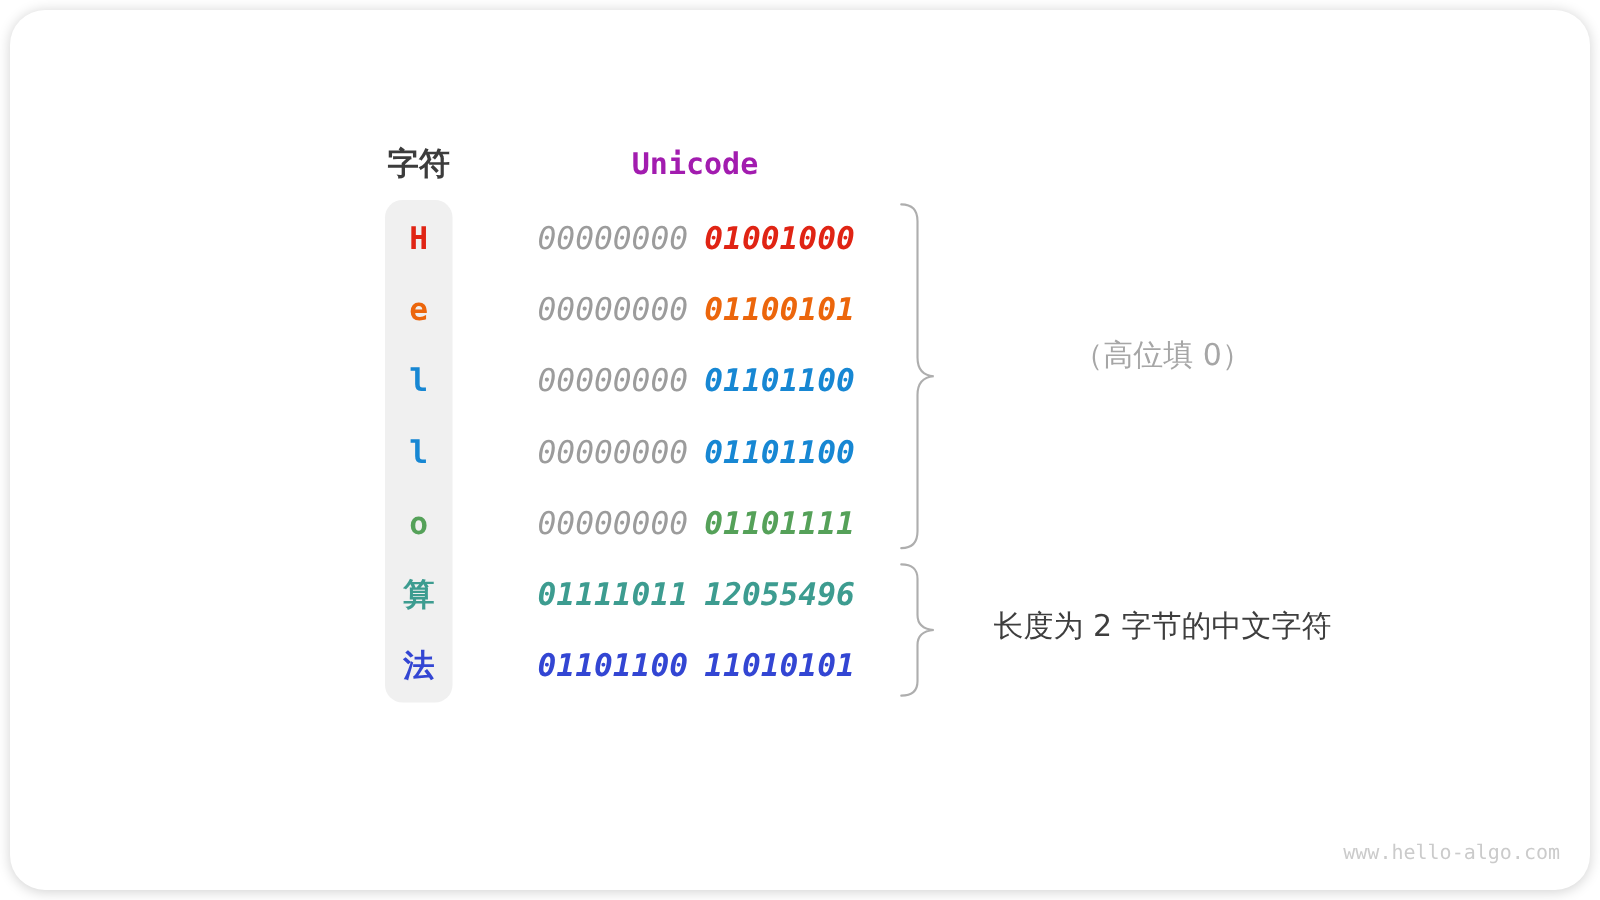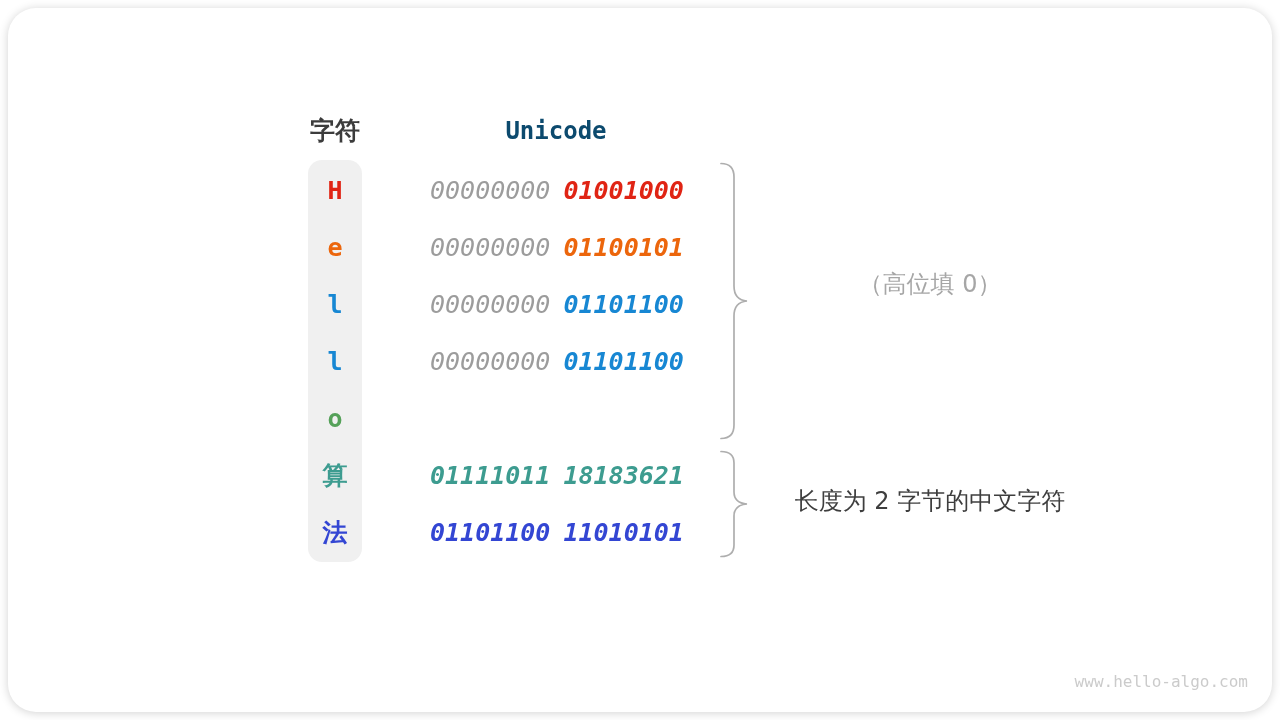--- a/index.html
+++ b/index.html
@@ -18,21 +18,21 @@
 
   
   .hdr-char {
     position: absolute; left: 300px; top: 116px; width: 70px; height: 30px;
     text-align: center; font-size: 25px; font-weight: 700; color: #3c3c3c;
     line-height: 30px;
   }
   .hdr-code {
     position: absolute; left: 430px; top: 116px; width: 252px; height: 30px;
     text-align: center; font-family: "DejaVu Sans Mono", monospace;
-    font-size: 24px; font-weight: 700; color: #0c4a6e; line-height: 30px;
+    font-size: 24px; font-weight: 700; color: #a21caf; line-height: 30px;
   }
 
   
   .char-pill {
     position: absolute; left: 308px; top: 160px; width: 54px; height: 402px;
     background: #f0f0f0; border-radius: 14px;
   }
 
   
   .row { position: absolute; left: 0; width: 760px; height: 57px; display: flex; align-items: center; }
@@ -91,25 +91,26 @@
     <div class="cell-bin"><span class="b1" style="color: rgb(156, 156, 156); font-weight: 400;">00000000</span><span class="b2" style="color: rgb(23, 135, 211);">01101100</span></div>
   </div>
 
   <div class="row" style="top:333px">
     <div class="cell-char" style="color: rgb(23, 135, 211);">l</div>
     <div class="cell-bin"><span class="b1" style="color: rgb(156, 156, 156); font-weight: 400;">00000000</span><span class="b2" style="color: rgb(23, 135, 211);">01101100</span></div>
   </div>
 
   <div class="row" style="top:390px">
     <div class="cell-char" style="color: rgb(85, 161, 89);">o</div>
+    <div class="cell-bin"><span class="b1" style="color: rgb(156, 156, 156); font-weight: 400;">00000000</span><span class="b2" style="color: rgb(85, 161, 89);">01101111</span></div>
   </div>
 
   <div class="row" style="top:447px">
     <div class="cell-char" style="color: rgb(61, 156, 144);">算</div>
-    <div class="cell-bin"><span class="b1" style="color: rgb(61, 156, 144); font-weight: 700; margin-top: 22px;">01111011</span><span class="b2" style="color: rgb(61, 156, 144);">18183621</span></div>
+    <div class="cell-bin"><span class="b1" style="color: rgb(61, 156, 144); font-weight: 700; margin-top: 22px;">01111011</span><span class="b2" style="color: rgb(61, 156, 144);">12055496</span></div>
   </div>
 
   <div class="row" style="top:504px">
     <div class="cell-char" style="color: rgb(51, 70, 211);">法</div>
     <div class="cell-bin"><span class="b1" style="color: rgb(51, 70, 211); font-weight: 700;">01101100</span><span class="b2" style="color: rgb(51, 70, 211);">11010101</span></div>
   </div>
 
   <svg class="brace" style="top:162px" width="32" height="278" viewBox="0 0 32 278">
     <path d="M 3 1.5 Q 16 1.5 16 15 L 16 124 Q 16 138 29 139 Q 16 140 16 154 L 16 263 Q 16 276.5 3 276.5" fill="none" stroke="#aeaeae" stroke-width="1.7" stroke-linecap="round"></path>
   </svg>

